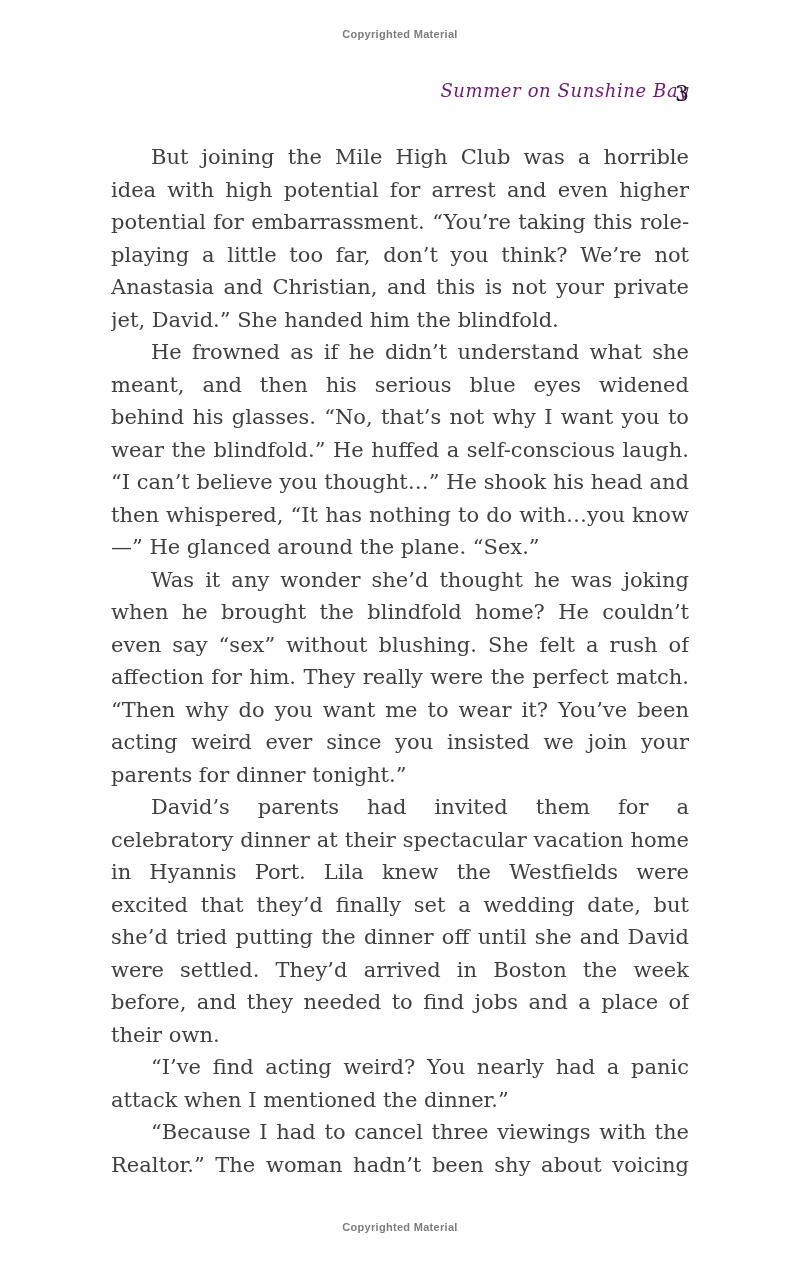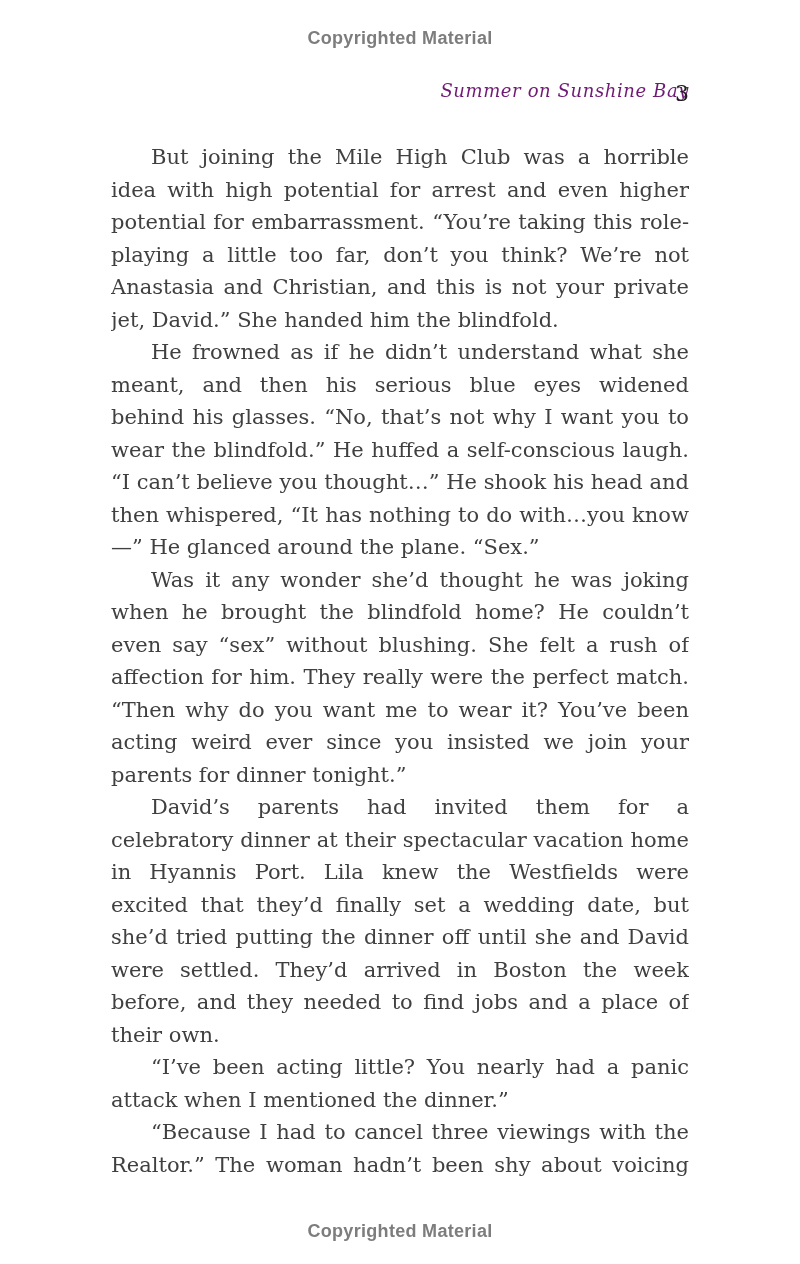--- a/index.html
+++ b/index.html
@@ -15,21 +15,21 @@
     overflow: hidden;
     font-family: "DejaVu Serif", serif;
   }
   .notice {
     position: absolute;
     left: 0;
     right: 0;
     text-align: center;
     font-family: "Liberation Sans", sans-serif;
     font-weight: bold;
-    font-size: 18px;
+    font-size: 11px;
     letter-spacing: 0.3px;
     color: #7d7d7d;
   }
   .notice.top { top: 28px; }
   .notice.bottom { top: 1221px; }
   .header {
     position: absolute;
     top: 80px;
     left: 111px;
     width: 578px;
@@ -79,19 +79,19 @@
   <div class="header">
     <span class="running-title">Summer on Sunshine Bay</span>
     <span class="page-number">3</span>
   </div>
 
   <div class="body-text">
     <p>But joining the Mile High Club was a horrible idea with high potential for arrest and even higher potential for embarrassment. “You’re taking this role-playing a little too far, don’t you think? We’re not Anastasia and Christian, and this is not your private jet, David.” She handed him the blindfold.</p>
     <p>He frowned as if he didn’t understand what she meant, and then his serious blue eyes widened behind his glasses. “No, that’s not why I want you to wear the blindfold.” He huffed a self-conscious laugh. “I can’t believe you thought…” He shook his head and then whispered, “It has nothing to do with…you know—” He glanced around the plane. “Sex.”</p>
     <p>Was it any wonder she’d thought he was joking when he brought the blindfold home? He couldn’t even say “sex” without blushing. She felt a rush of affection for him. They really were the perfect match. “Then why do you want me to wear it? You’ve been acting weird ever since you insisted we join your parents for dinner tonight.”</p>
     <p>David’s parents had invited them for a celebratory dinner at their spectacular vacation home in Hyannis Port. Lila knew the Westfields were excited that they’d finally set a wedding date, but she’d tried putting the dinner off until she and David were settled. They’d arrived in Boston the week before, and they needed to find jobs and a place of their own.</p>
-    <p>“I’ve been acting little? You nearly had a panic attack when I mentioned the dinner.”</p>
+    <p>“I’ve find acting weird? You nearly had a panic attack when I mentioned the dinner.”</p>
     <p>“Because I had to cancel three viewings with the Realtor.” The woman hadn’t been shy about voicing her displeasure. Lila didn’t blame her for being upset.</p>
   </div>
 
   <div class="notice bottom">Copyrighted Material</div>
 
 </div>
 
 </body></html>

